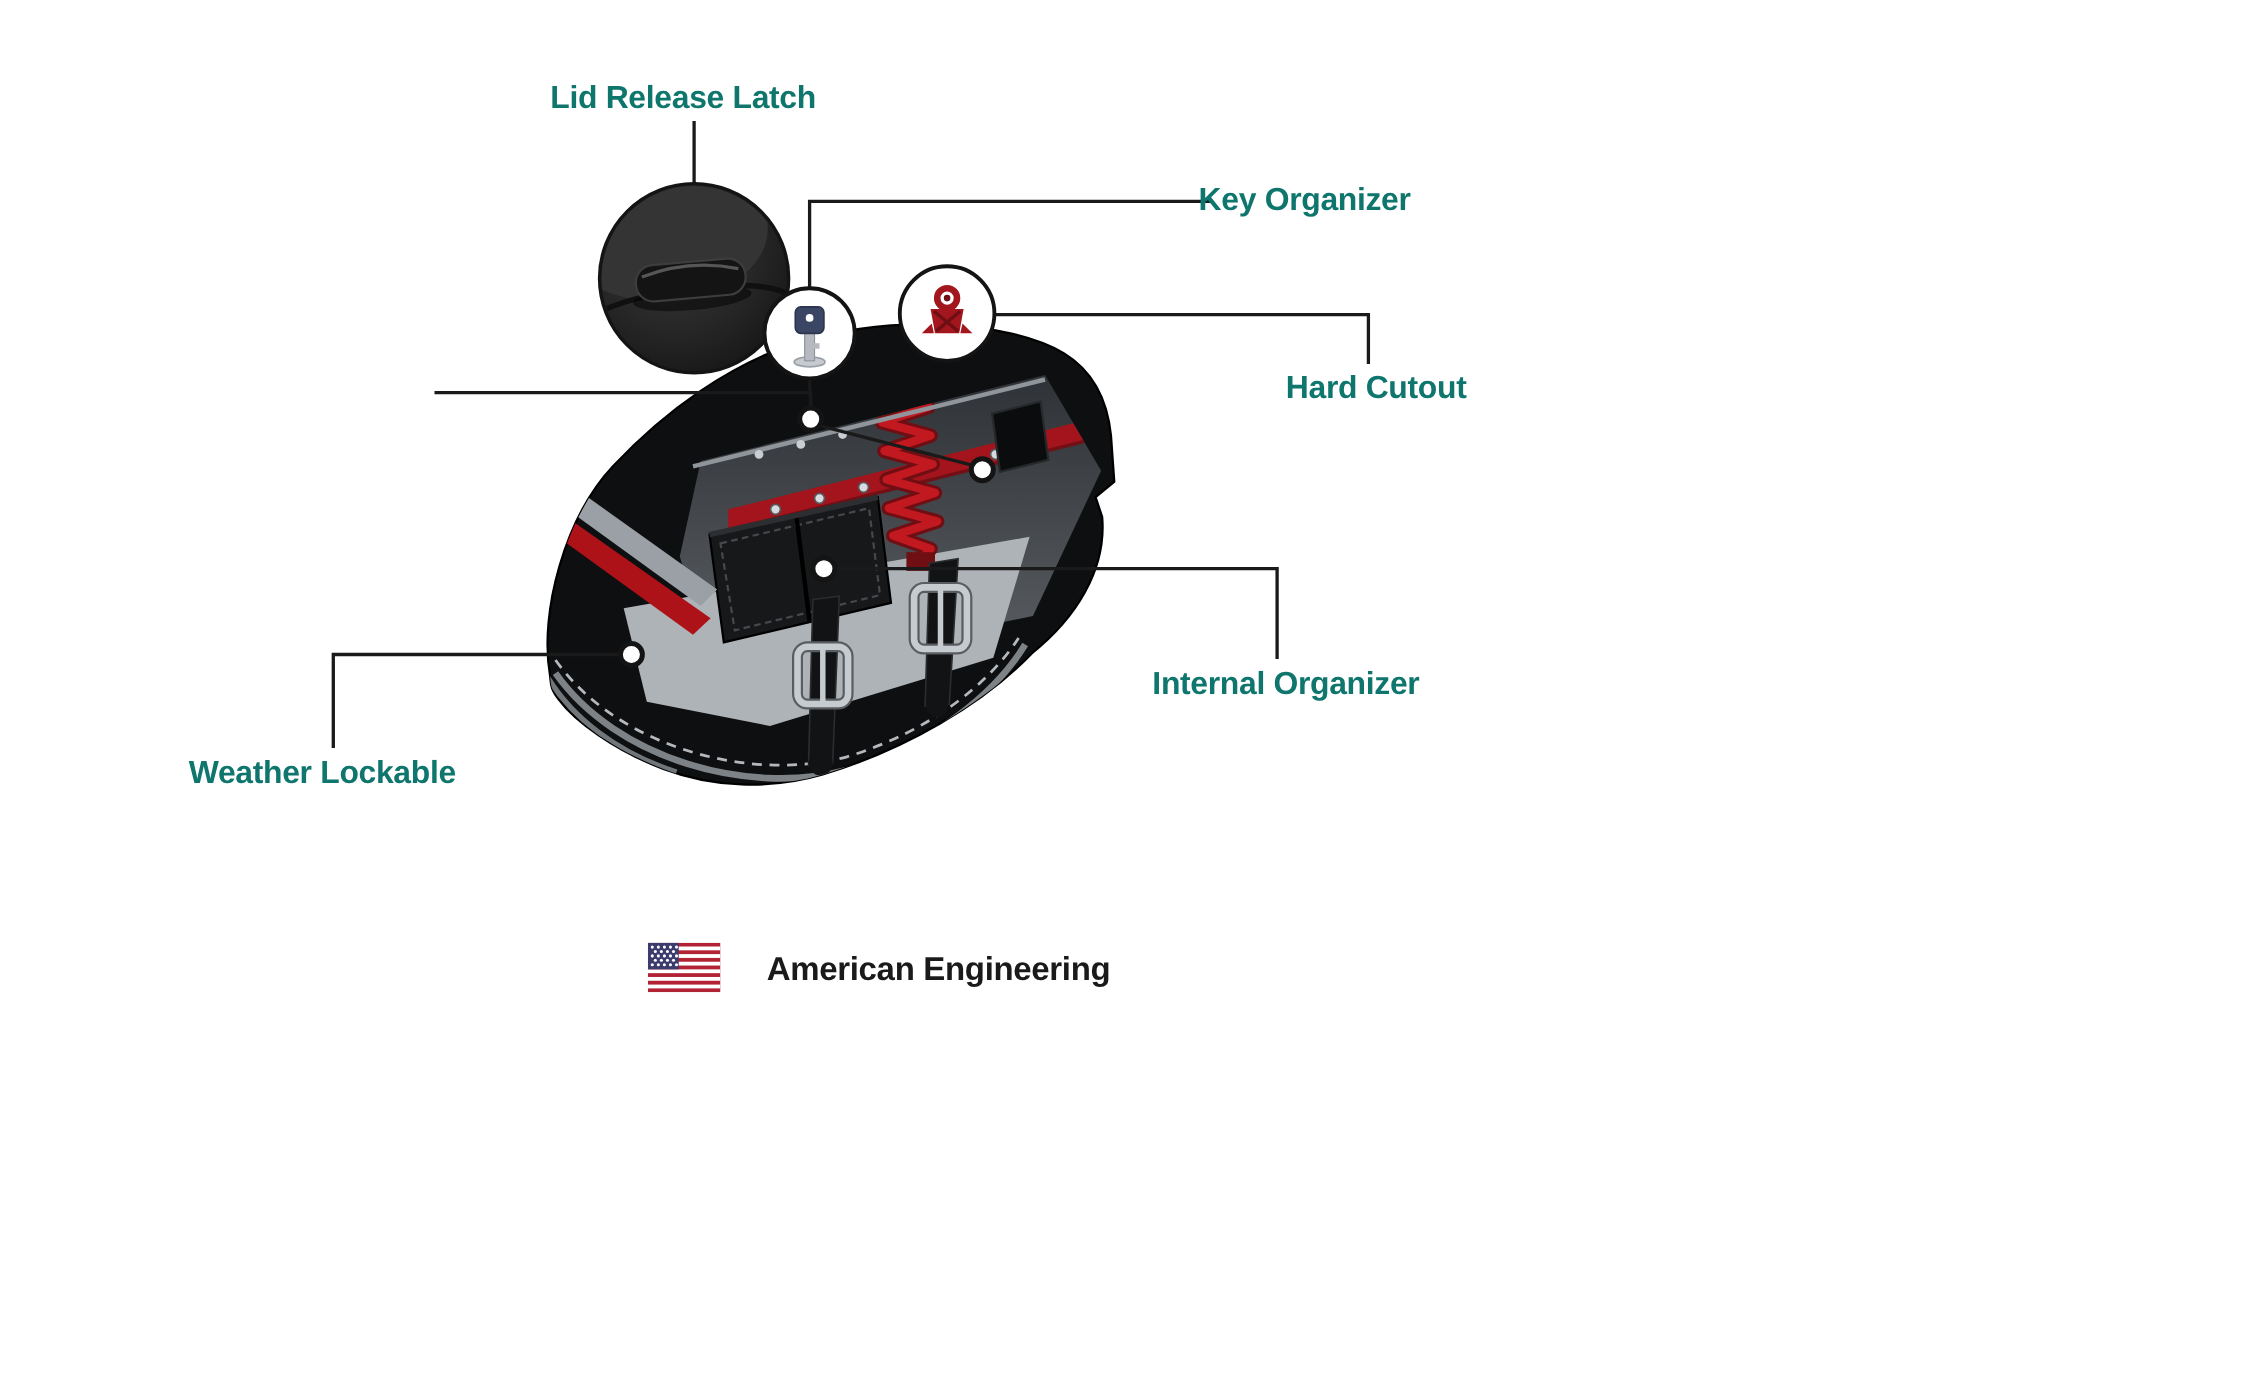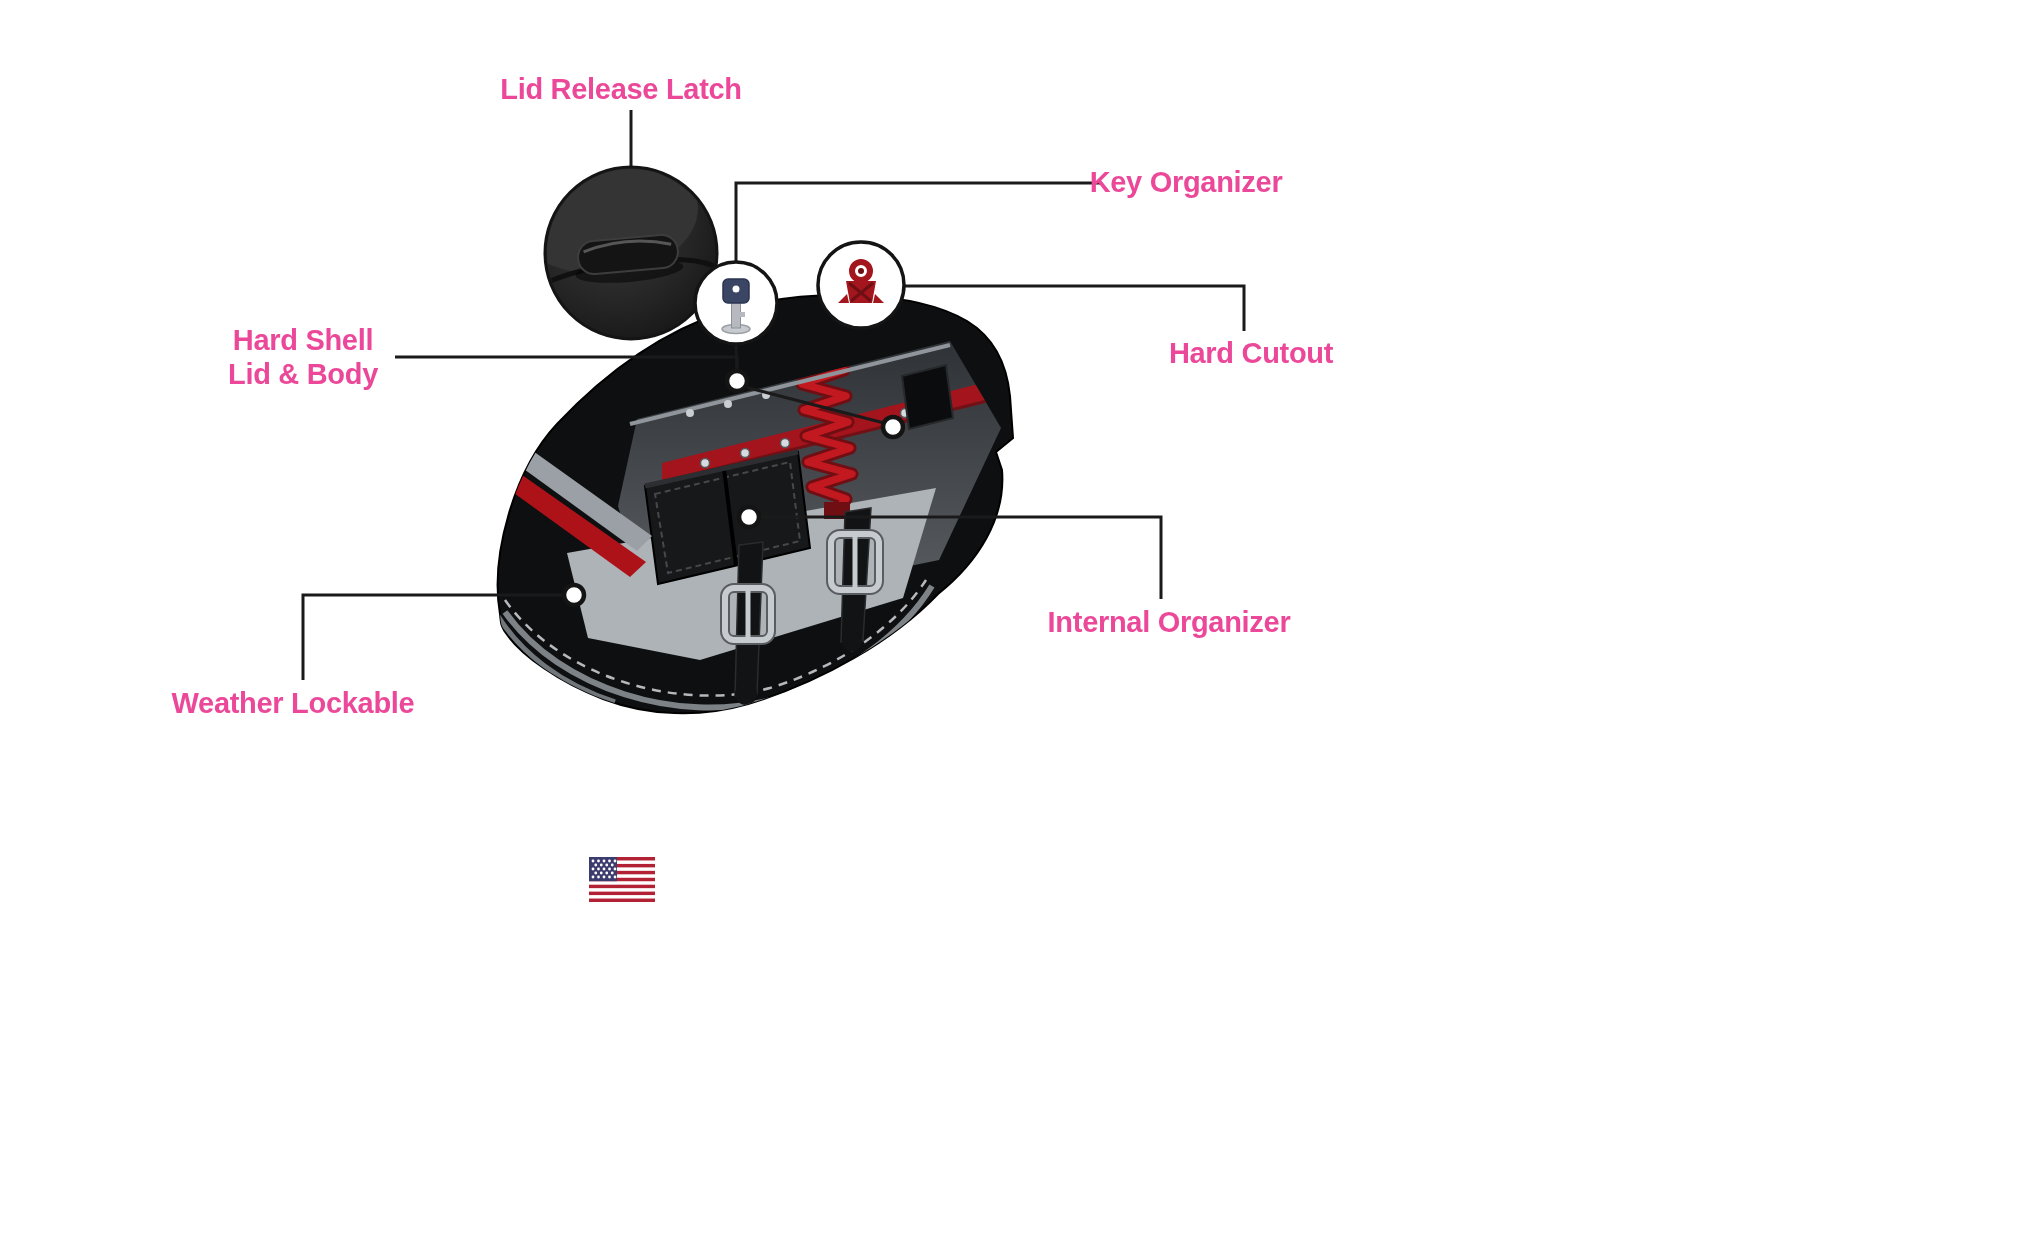--- a/index.html
+++ b/index.html
@@ -2,21 +2,21 @@
 <html><head>
 <meta charset="utf-8">
 <style>
   html,body{margin:0;padding:0;background:#ffffff;}
   body{width:2044px;height:1248px;position:relative;overflow:hidden;
        font-family:"Liberation Sans",sans-serif;}
   .canvas{position:absolute;left:0;top:0;width:2044px;height:1248px;}
   .art{position:absolute;left:0;top:0;}
   .callout-label{
     position:absolute;transform:translate(-50%,-50%);
-    font-weight:700;font-size:29px;line-height:1.18;color:#ec4899;
+    font-weight:700;font-size:29px;line-height:1.18;color:#0f766e;
     white-space:nowrap;letter-spacing:-0.3px;text-align:center;
   }
   .footer-label{
     position:absolute;left:697px;top:882px;transform:translate(0,-50%);
     font-weight:700;font-size:30px;color:#1a1a1a;white-space:nowrap;
     letter-spacing:-0.3px;
   }
   .flag{position:absolute;left:589px;top:857px;width:66px;height:45px;}
 </style>
 </head>
@@ -182,24 +182,20 @@
       <circle cx="574" cy="595" r="10"></circle>
     </g>
   </svg>
 
   <div class="callout-label" style="left:621px;top:89px">Lid Release Latch</div>
 
   <div class="callout-label" style="left:1186px;top:182px">Key Organizer</div>
 
   <div class="callout-label" style="left:1251px;top:353px">Hard Cutout</div>
 
-  <div class="callout-label" style="left:303px;top:357px">
-    <span style="display:block">Hard Shell</span>
-    <span style="display:block">Lid &amp; Body</span>
-  </div>
 
   <div class="callout-label" style="left:1169px;top:622px">Internal Organizer</div>
 
   <div class="callout-label" style="left:293px;top:703px">Weather Lockable</div>
 
   <svg class="flag" viewBox="0 0 66 45">
     <rect x="0" y="0" width="66" height="45" fill="#B22234"></rect>
     <g fill="#ffffff">
       <rect x="0" y="3.46" width="66" height="3.46"></rect>
       <rect x="0" y="10.38" width="66" height="3.46"></rect>
@@ -229,14 +225,15 @@
         <circle cx="17.75" cy="16" r="1.4"></circle>
         <circle cx="23.25" cy="16" r="1.4"></circle>
       <circle cx="4" cy="20" r="1.4"></circle>
         <circle cx="9.5" cy="20" r="1.4"></circle>
         <circle cx="15" cy="20" r="1.4"></circle>
         <circle cx="20.5" cy="20" r="1.4"></circle>
         <circle cx="26" cy="20" r="1.4"></circle>
     </g>
   </svg>
 
+  <div class="footer-label">American Engineering</div>
 
 </div>
 
 </body></html>

